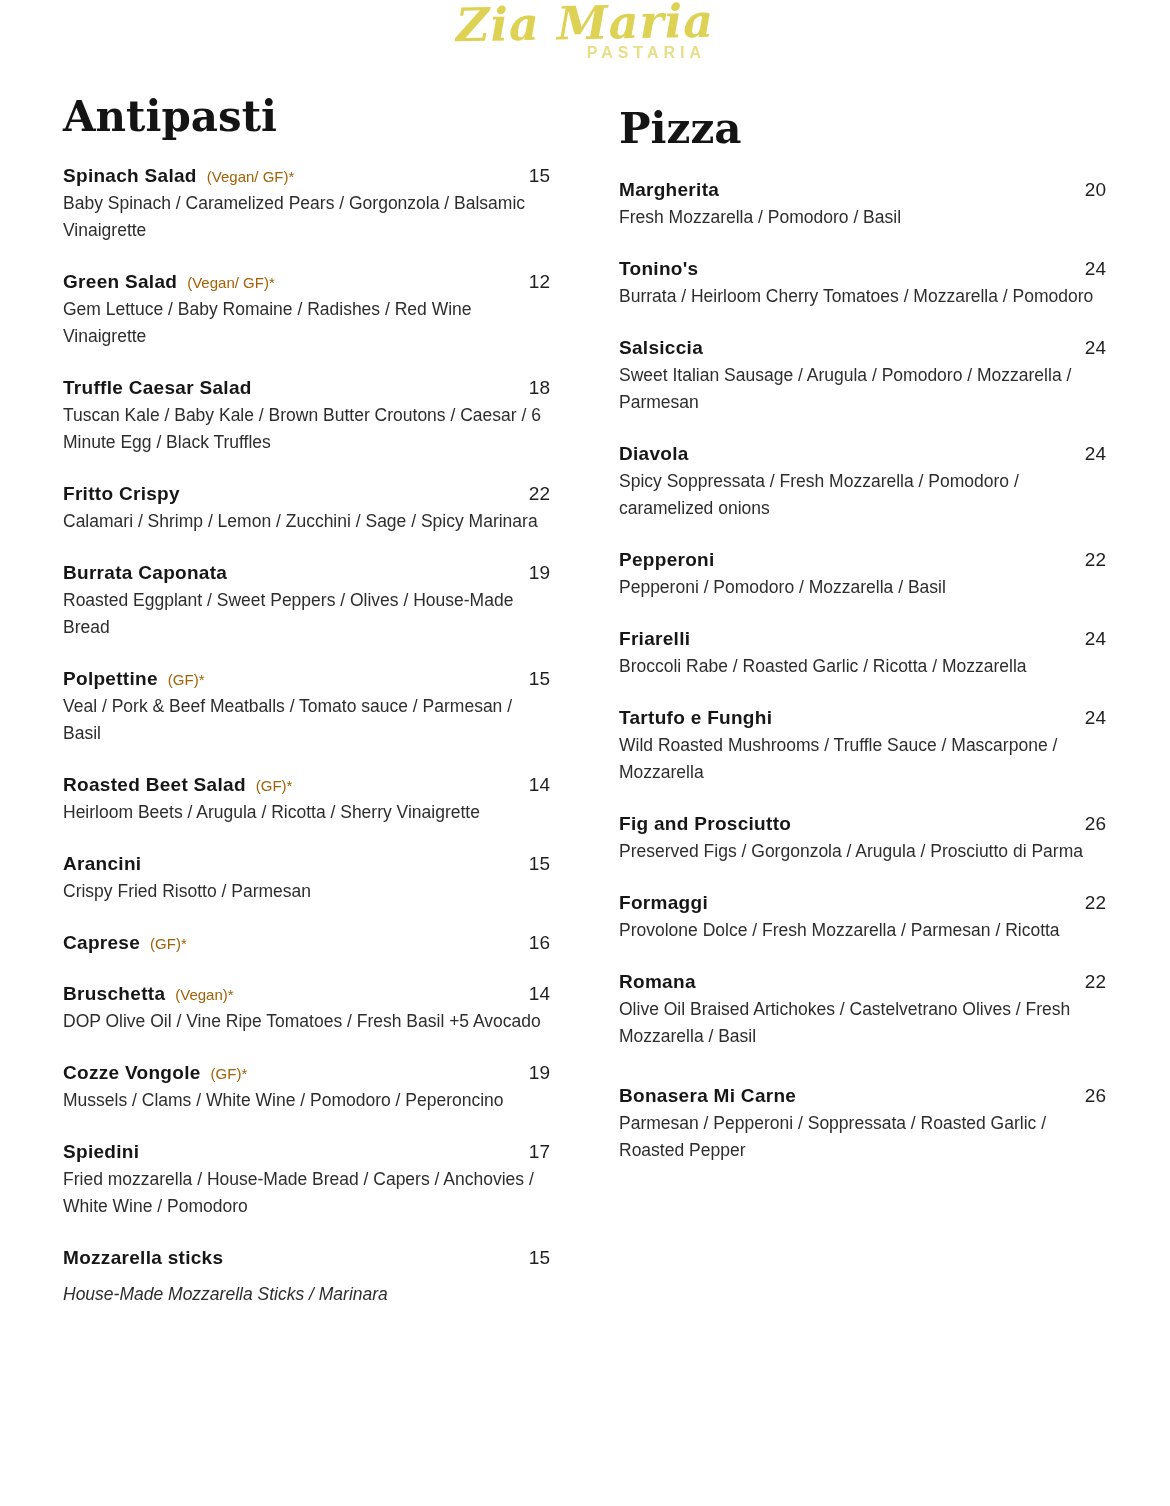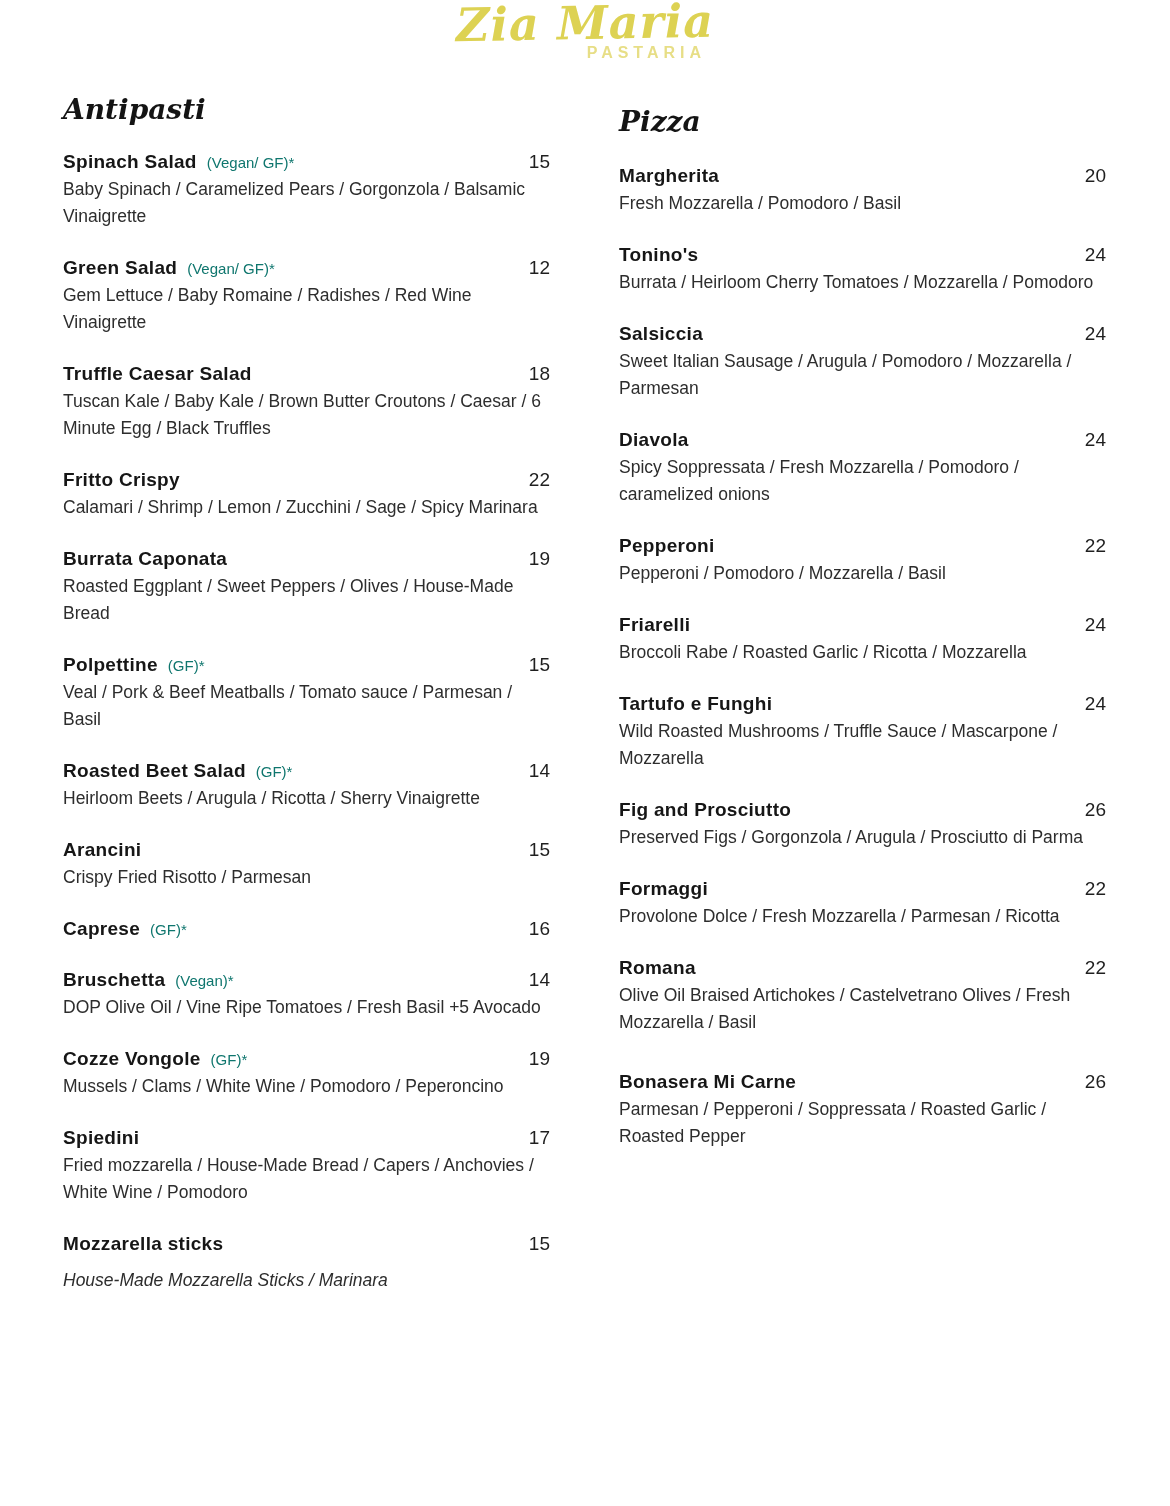--- a/index.html
+++ b/index.html
@@ -48,23 +48,22 @@
     display: flex;
     justify-content: space-between;
     padding: 8px 64px 0 63px;
     box-sizing: border-box;
   }
   .column {
     width: 487px;
   }
   .section-title {
     font-family: "DejaVu Serif", serif;
-    font-style: italic;
     font-weight: 700;
-    font-size: 28px;
+    font-size: 42px;
     line-height: 1;
     color: #141414;
     margin: 0 0 24px 0;
   }
   .column-pizza .section-title {
     margin-top: 12px;
     margin-bottom: 26px;
   }
   
   .item {
@@ -76,21 +75,21 @@
   }
   .name {
     font-weight: 700;
     font-size: 19px;
     line-height: 27px;
     letter-spacing: 0.3px;
     color: #161616;
   }
   .tag {
     font-size: 15px;
-    color: #0f766e;
+    color: #a16207;
     margin-left: 10px;
     white-space: nowrap;
   }
   .price {
     margin-left: auto;
     font-size: 19px;
     color: #1f1f1f;
   }
   .desc {
     font-size: 17.5px;

